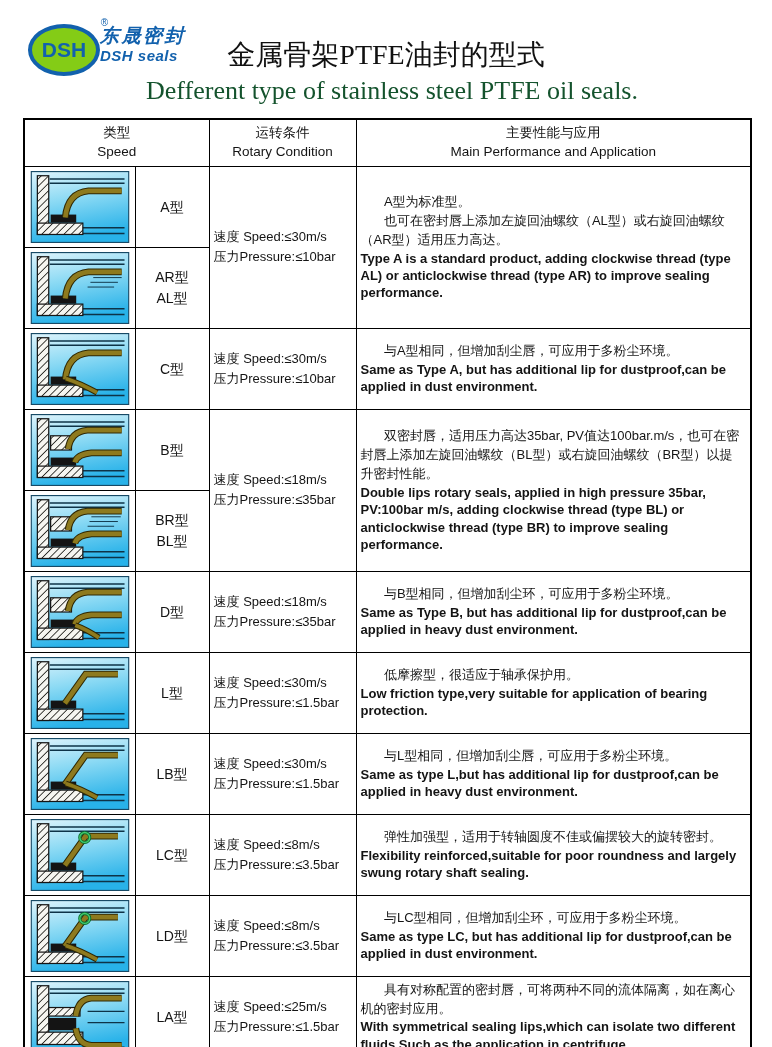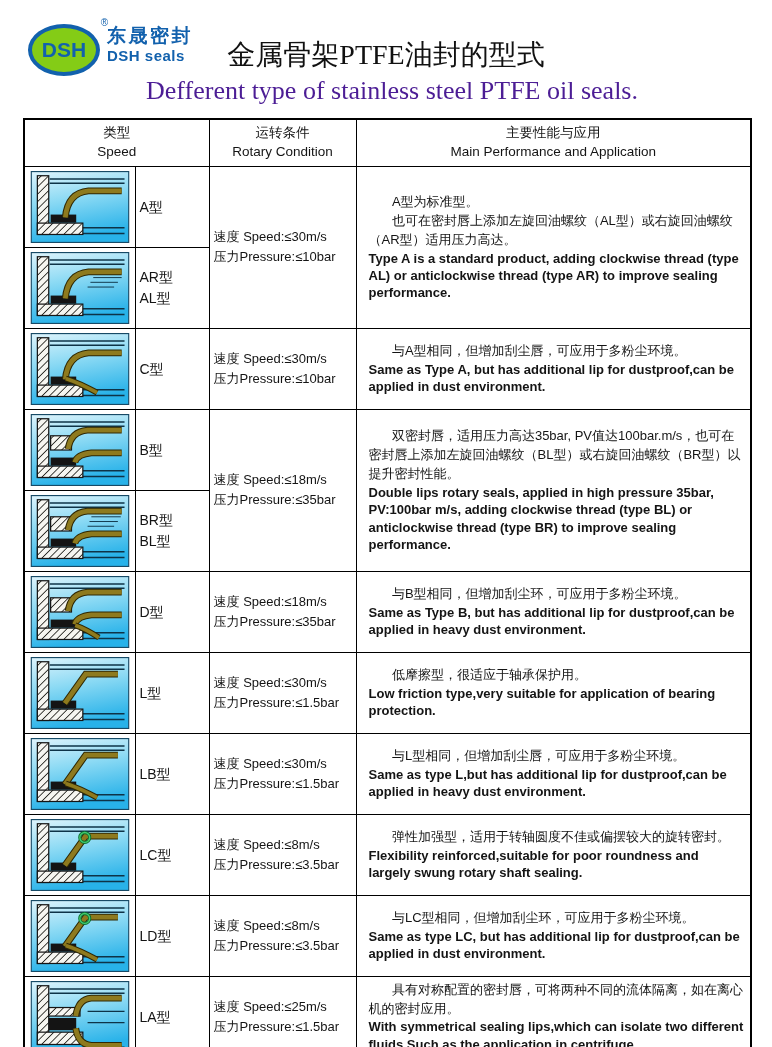--- a/index.html
+++ b/index.html
@@ -10,44 +10,44 @@
   }
   .header{position:relative;height:118px;}
   .logo{position:absolute;left:28px;top:24px;display:flex;align-items:flex-start;}
   .oval-wrap{position:relative;}
   .oval{
     width:64px;height:44px;border:4px solid #1261ad;border-radius:50%;
     display:flex;align-items:center;justify-content:center;background:#84cc16;
   }
   .oval .dsh{font-size:21px;font-weight:bold;color:#1261ad;letter-spacing:0px;}
   .reg{position:absolute;right:-8px;top:-7px;font-size:10px;color:#1261ad;}
-  .logo-text{margin-left:7px;margin-top:1px;color:#1261ad;}
+  .logo-text{margin-top:1px;color:#1261ad;font-style:italic;}
   .logo-text .cn{font-size:19px;font-weight:bold;letter-spacing:2.5px;line-height:1.15;}
   .logo-text .en{font-size:15px;font-weight:bold;letter-spacing:0.5px;line-height:1.15;}
   h1.title-cn{
     position:absolute;left:0;right:0;top:36px;margin:0;text-align:center;
     font-family:"Liberation Serif",serif;font-weight:400;font-size:28px;color:#111;
   }
   h2.title-en{
     position:absolute;left:0;right:0;top:76px;margin:0;text-align:center;
-    font-family:"Liberation Serif",serif;font-weight:400;font-size:26px;color:#4c1d95;padding-left:12px;
+    font-family:"Liberation Serif",serif;font-weight:400;font-size:26px;color:#14532d;padding-left:12px;
   }
   table.seals{
     border-collapse:collapse;table-layout:fixed;width:727px;margin-left:23px;
     border:2px solid #000;
   }
   .seals th,.seals td{border:1px solid #000;padding:4px;vertical-align:middle;}
   .seals thead tr{height:40px;}
   .seals thead th{font-weight:normal;font-size:13.5px;line-height:1.4;text-align:center;}
   .seals tbody tr{height:79px;}
   td.seal-cell{text-align:center;}
   svg.seal{display:block;margin:0 auto;width:100px;height:72px;}
-  td.type-cell{text-align:left;font-size:14px;line-height:1.45;}
+  td.type-cell{text-align:center;font-size:14px;line-height:1.45;}
   td.rotary-cell{text-align:left;font-size:13px;line-height:1.55;}
-  td.perf-cell{padding:4px 6px 4px 12px;font-size:13px;}
+  td.perf-cell{padding:4px 6px 4px 4px;font-size:13px;}
   td.perf-cell p{margin:0;}
   td.perf-cell p.cn{text-indent:1.8em;line-height:1.45;}
   td.perf-cell p.en{line-height:1.33;font-weight:bold;}
 </style>
 </head>
 <body>
 
 <svg width="0" height="0" style="position:absolute" aria-hidden="true">
   <defs>
     <linearGradient id="sealbg" x1="0" y1="0" x2="0.25" y2="1">

